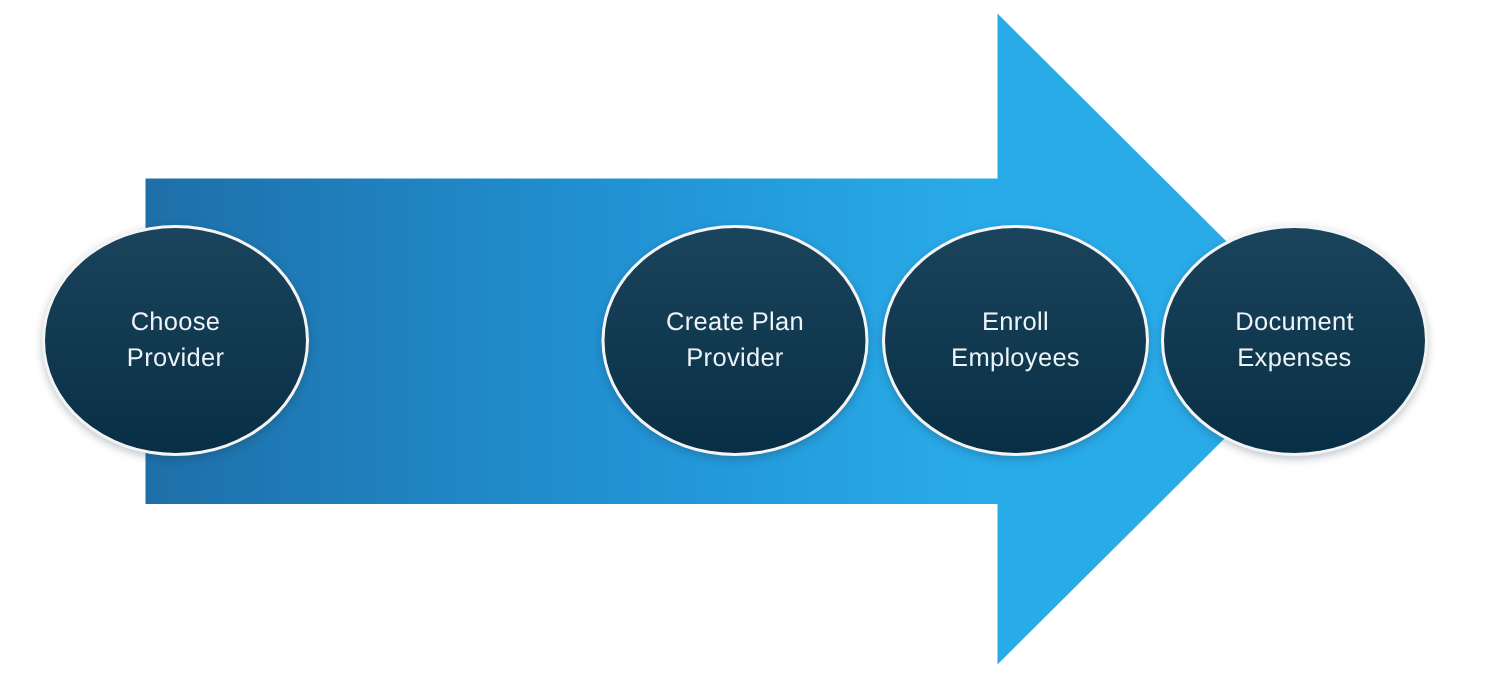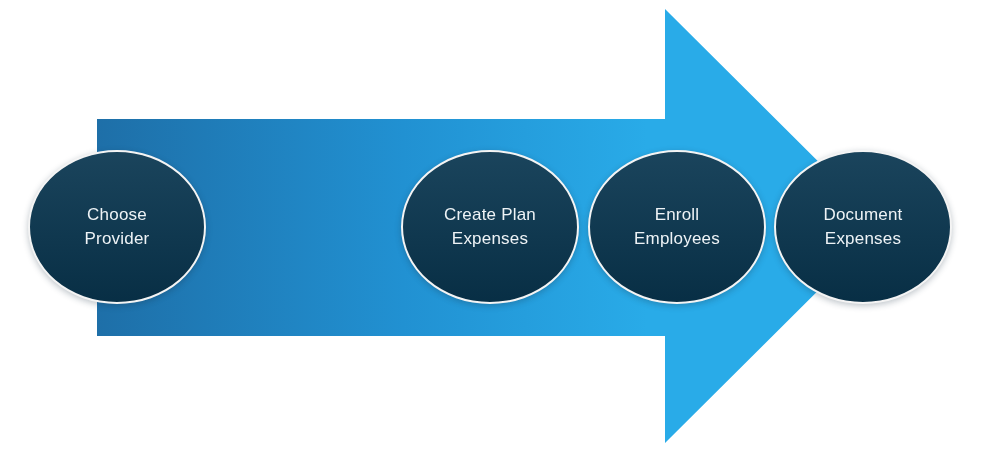--- a/index.html
+++ b/index.html
@@ -68,21 +68,21 @@
   </svg>
 
   <div class="step-circle" style="left: 28px;">
     <span class="step-label">Choose
 Provider</span>
   </div>
 
 
   <div class="step-circle" style="left: 401px;">
     <span class="step-label">Create Plan
-Expenses</span>
+Provider</span>
   </div>
 
   <div class="step-circle" style="left: 774px;">
     <span class="step-label">Document
 Expenses</span>
   </div>
 
   <div class="step-circle" style="left: 588px;">
     <span class="step-label">Enroll
 Employees</span>

